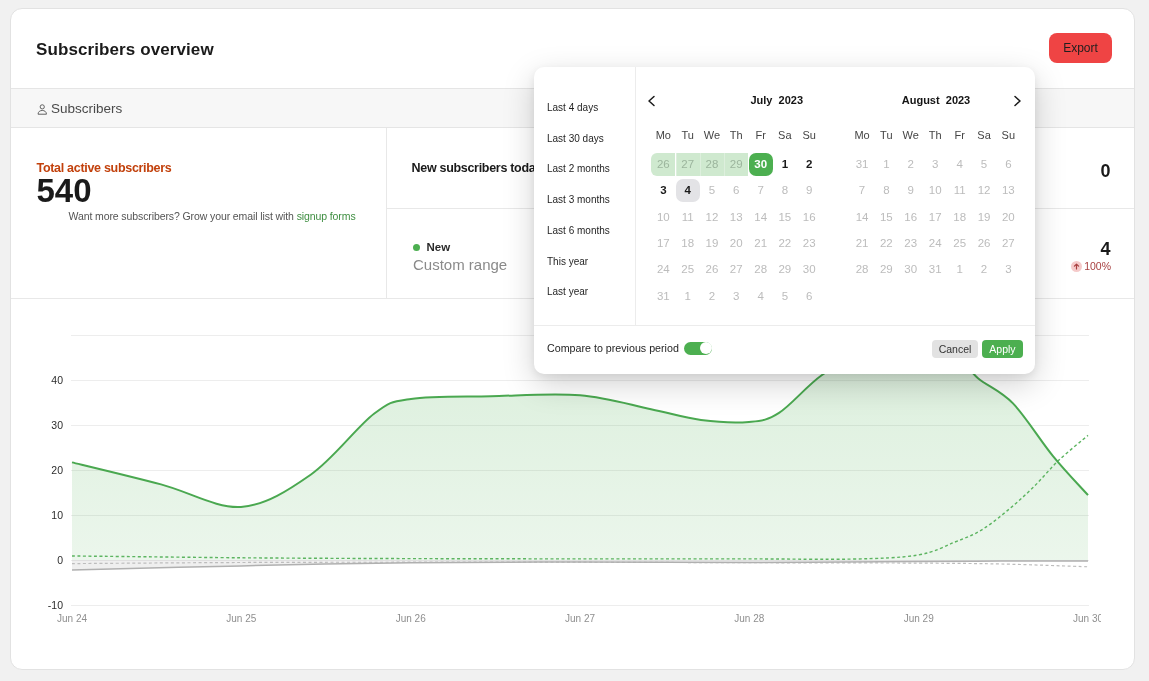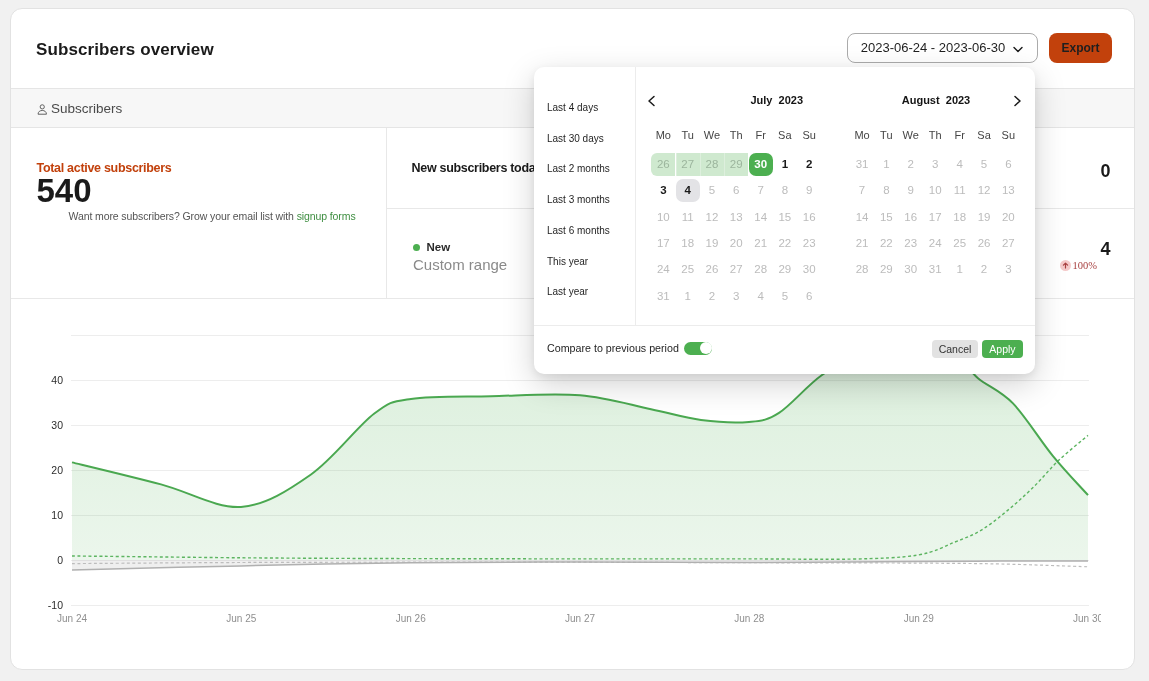--- a/index.html
+++ b/index.html
@@ -1,38 +1,38 @@
 <!DOCTYPE html>
 <html><head>
 <meta charset="utf-8">
 <style>
 * { margin:0; padding:0; box-sizing:border-box; }
 html,body { width:1149px; height:681px; overflow:hidden; font-family:"Liberation Sans", sans-serif; background:#f1f1f1; }
 .card { position:absolute; left:10px; top:8px; width:1125px; height:662px; background:#fff; border:1px solid #e2e2e2; border-radius:12px; }
 .hdr-title { position:absolute; left:25px; top:31px; font-size:17px; font-weight:700; letter-spacing:0; color:#1a1a1a; letter-spacing:0.1px; }
 .datebtn { position:absolute; left:836px; top:24px; width:191px; height:30px; background:#fff; border:1px solid #ababab; border-radius:8px; font-size:13px; color:#1f1f1f; text-align:center; line-height:28px; padding-right:19px; }
 .datebtn .chev { position:absolute; right:14px; top:12px; } .datebtn .chev svg { display:block; }
-.exportbtn { position:absolute; left:1038px; top:24px; width:63px; height:30px; background:#c2410c; border-radius:8px; font-size:12px; font-weight:700; color:#1f1f1f; text-align:center; line-height:30px; }
+.exportbtn { position:absolute; left:1038px; top:24px; width:63px; height:30px; background:#ef4444; border-radius:8px; font-size:12px; font-weight:400; color:#1f1f1f; text-align:center; line-height:30px; }
 .tabbar { position:absolute; left:0; top:79px; width:1123px; height:40px; background:#f7f7f7; border-top:1px solid #e5e5e5; border-bottom:1px solid #e5e5e5; }
 .tabbar .txt { position:absolute; left:40px; top:11.5px; font-size:13.5px; color:#4a4a4a; }
 .tabbar svg { position:absolute; left:26px; top:15px; }
 .vdiv { position:absolute; left:375px; top:119px; width:1px; height:170px; background:#e8e8e8; }
 .hdiv1 { position:absolute; left:375px; top:199px; width:748px; height:1px; background:#e8e8e8; }
 .hdiv2 { position:absolute; left:0; top:289px; width:1123px; height:1px; background:#e8e8e8; }
 .s-label { position:absolute; left:25.5px; top:151.5px; font-size:12.5px; font-weight:700; letter-spacing:-0.3px; color:#c2410c; }
 .s-value { position:absolute; left:25.5px; top:163px; font-size:33px; font-weight:700; color:#1a1a1a; }
 .s-hint { position:absolute; left:25.5px; top:201px; font-size:10.5px; letter-spacing:-0.1px; color:#545454;margin-left:32px; }
 .s-hint .lnk { color:#3e8e41; }
 .r1-label { position:absolute; left:400.5px; top:151.5px; font-size:12.5px; font-weight:700; letter-spacing:-0.3px; color:#1a1a1a; }
 .r1-value { position:absolute; right:23.5px; top:152px; font-size:18px; font-weight:700; color:#1a1a1a; }
 .leg-dot { position:absolute; left:402px; top:235px; width:7px; height:7px; border-radius:50%; background:#4CAF50; }
 .leg-name { position:absolute; left:415.5px; top:231.5px; font-size:11.5px; font-weight:700; color:#2a2a2a; }
 .leg-sub { position:absolute; left:402px; top:247px; font-size:15px; color:#8a8a8a; }
 .r2-value { position:absolute; right:23.5px; top:230px; font-size:18px; font-weight:700; color:#1a1a1a; }
-.badge { position:absolute; right:37px; top:251px; font-size:10.5px; font-weight:500; color:#a84040;font-family:Liberation Serif, serif; }
+.badge { position:absolute; right:23px; top:251px; font-size:10.5px; font-weight:500; color:#a84040; }
 .badge .circ { display:inline-block; vertical-align:-2px; margin-right:2px; }
 .chart { position:absolute; left:0px; top:292px; width:1090px; height:345px; overflow:hidden; }
 .popup { position:absolute; left:534px; top:67px; width:501px; height:307px; background:#fff; border-radius:10px; box-shadow:0 10px 32px rgba(0,0,0,0.18), 0 3px 8px rgba(0,0,0,0.07); z-index:10; }
 .presets { position:absolute; left:0; top:0; width:100.5px; }
 .presets div { position:absolute; left:13px; font-size:10px; color:#1f1f1f; white-space:nowrap; }
 .pop-vdiv { position:absolute; left:100.5px; top:0px; width:1px; height:258px; background:#ececec; }
 .pop-footer { position:absolute; left:0; top:258px; width:501px; height:49px; border-top:1px solid #ececec; }
 .cmp-txt { position:absolute; left:13px; top:15.5px; font-size:10.7px; color:#1f1f1f; }
 .toggle { position:absolute; left:150px; top:15.5px; width:28px; height:13px; background:#4CAF50; border-radius:7px; }
 .toggle .knob { position:absolute; right:0.5px; top:0.5px; width:12px; height:12px; background:#fff; border-radius:50%; }
@@ -48,25 +48,20 @@
 .cal .en { color:#1a1a1a; font-weight:600; }
 .cal .dis { color:#bcbcbc; }
 .cal .rng { background:#cfe9cf; color:#9cb59d; }
 .cal .sel { background:#4CAF50; color:#fff; font-weight:600; }
 .cal .tdy { background:#e3e3e6; color:#1a1a1a; font-weight:600; }
 </style>
 </head>
 <body>
 <div class="card">
   <div class="hdr-title">Subscribers overview</div>
-  <div class="datebtn">2023-06-24 - 2023-06-30<span class="chev">
-        <svg width="10" height="7" viewBox="0 0 10 7">
-          <path d="M1 1.5 L5 5.5 L9 1.5" fill="none" stroke="#1a1a1a" stroke-width="1.4" stroke-linecap="round" stroke-linejoin="round"></path>
-        </svg>
-      </span></div>
   <div class="exportbtn">Export</div>
   <div class="tabbar">
     <svg width="10.5" height="11.5" viewBox="0 0 12 13">
         <circle cx="6" cy="3.2" r="2.4" fill="none" stroke="#5c5c5c" stroke-width="1.1"></circle>
         <path d="M1.2 11.6 C1.2 8.9 3.3 7.3 6 7.3 C8.7 7.3 10.8 8.9 10.8 11.6 Z" fill="none" stroke="#5c5c5c" stroke-width="1.1" stroke-linejoin="round"></path>
       </svg>
     <span class="txt">Subscribers</span>
   </div>
   <div class="vdiv"></div>
   <div class="hdiv1"></div>

